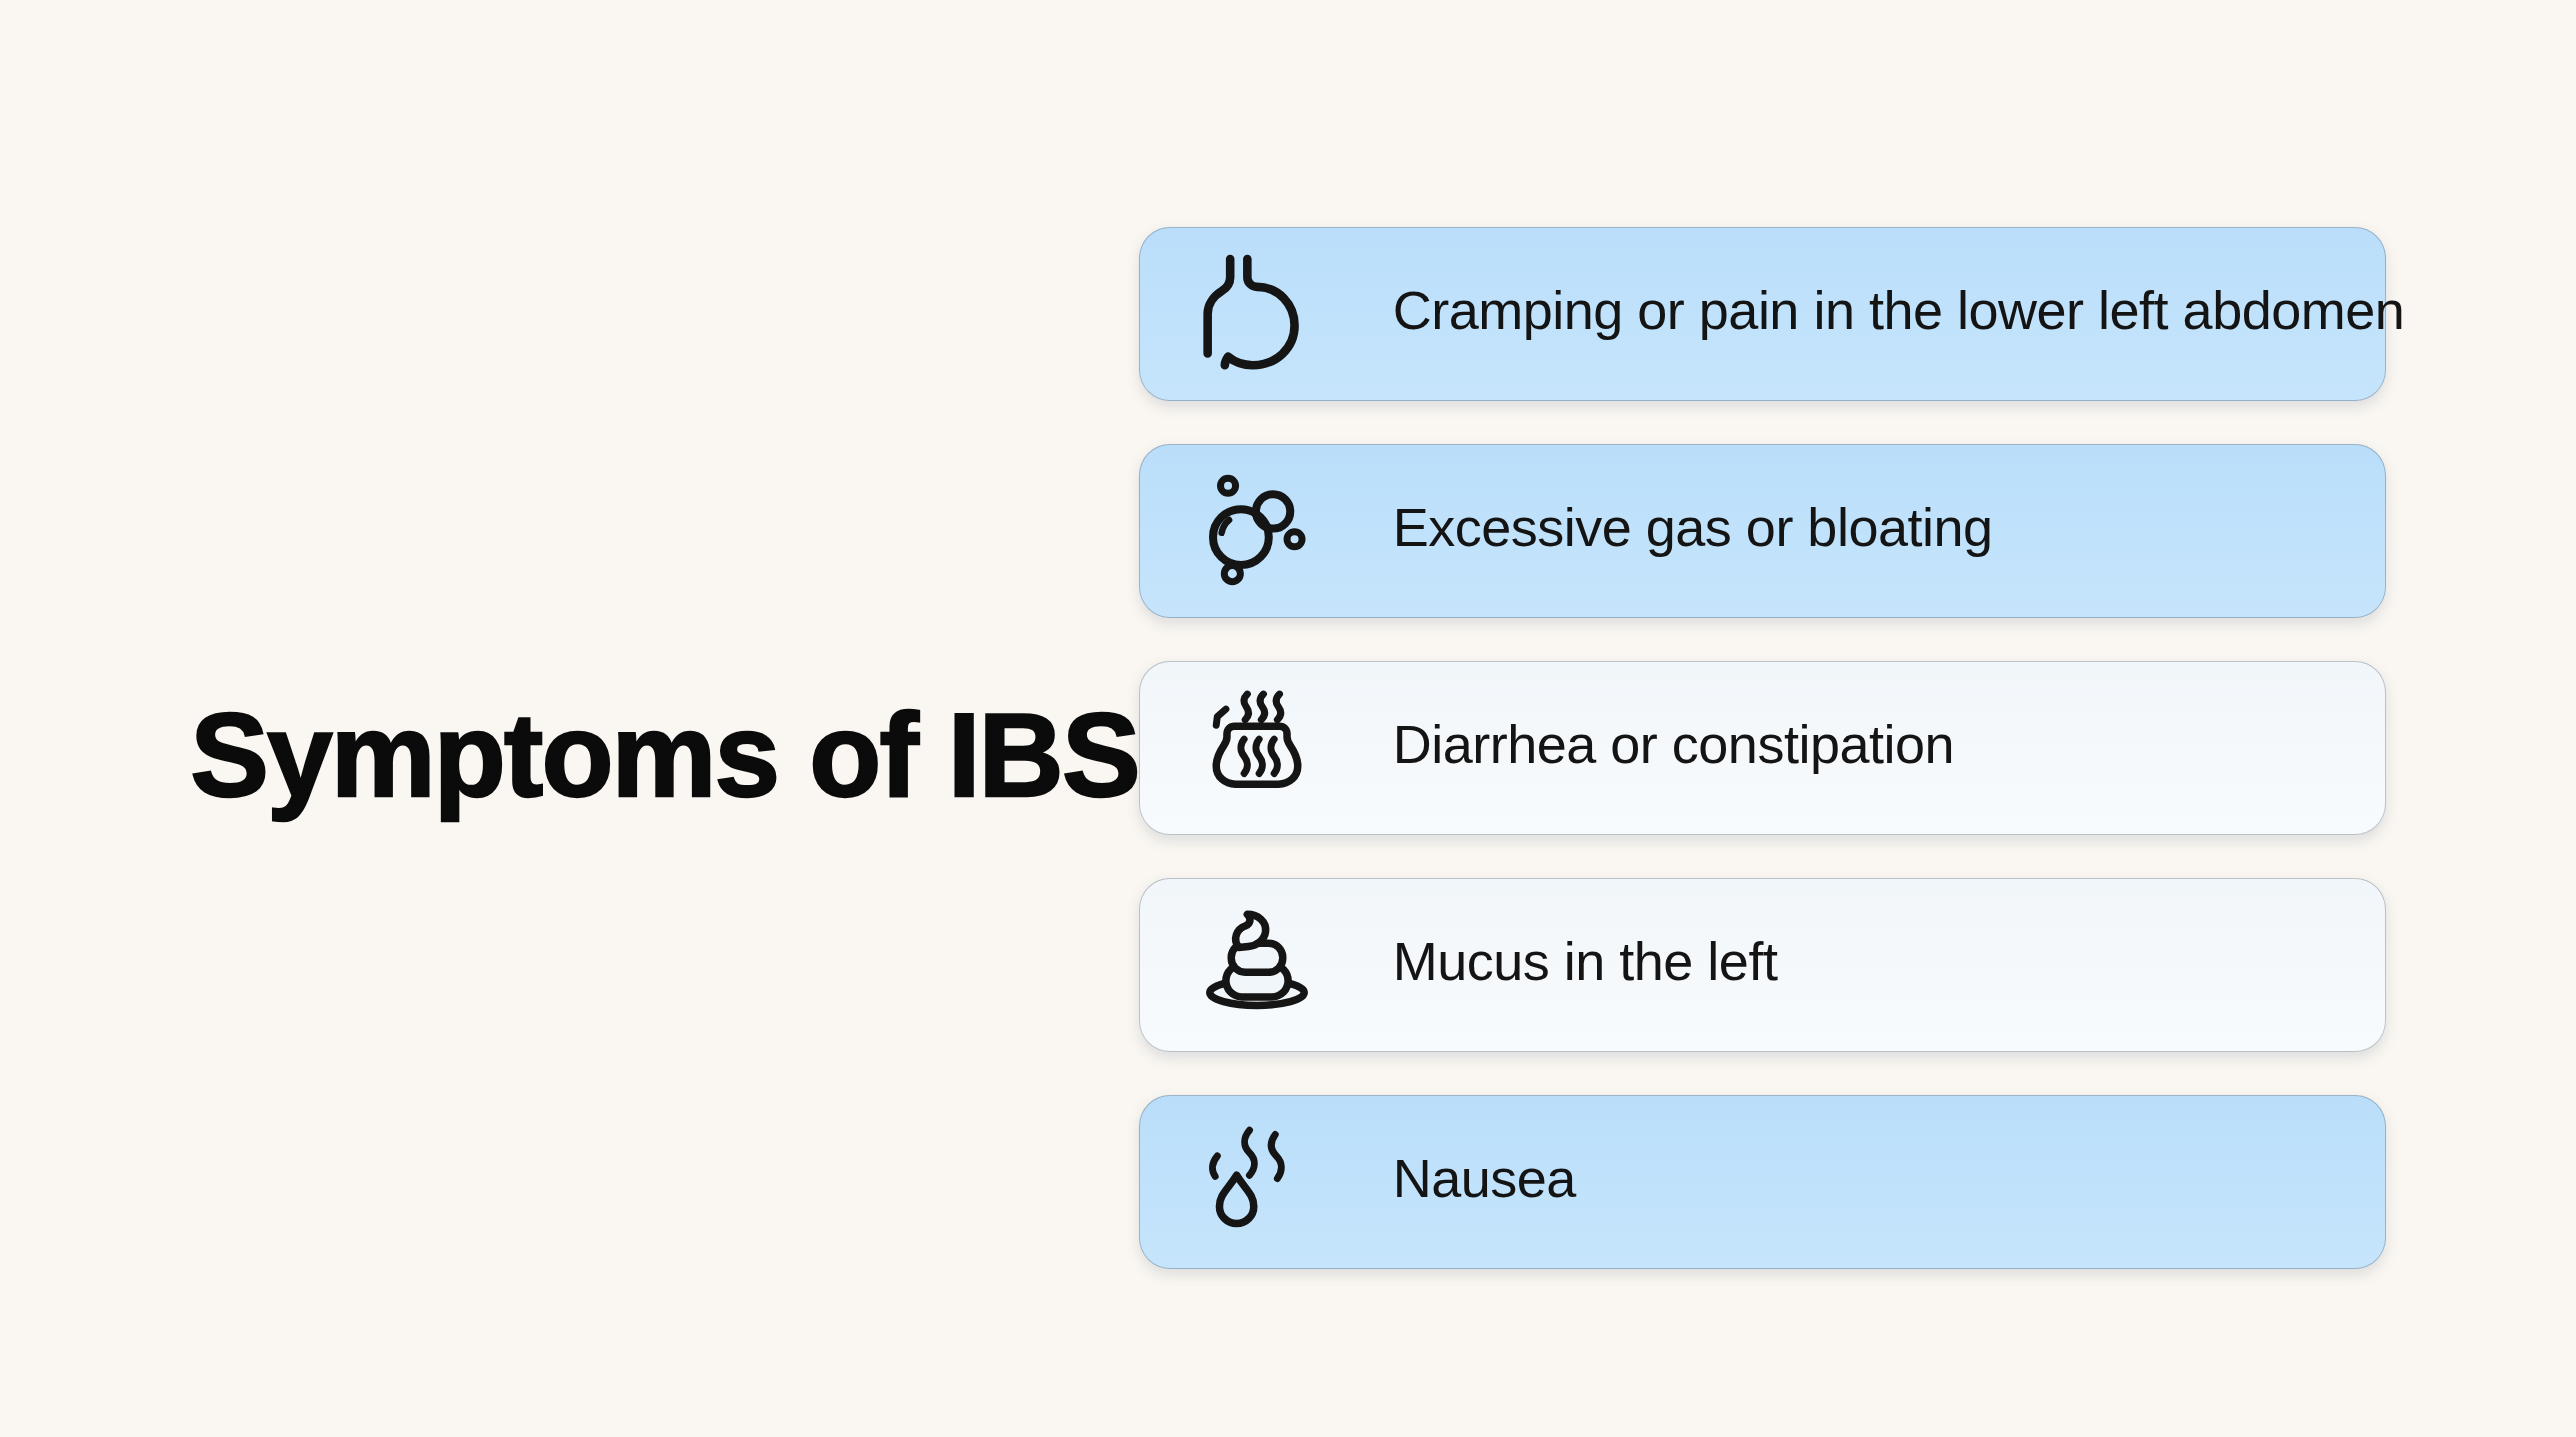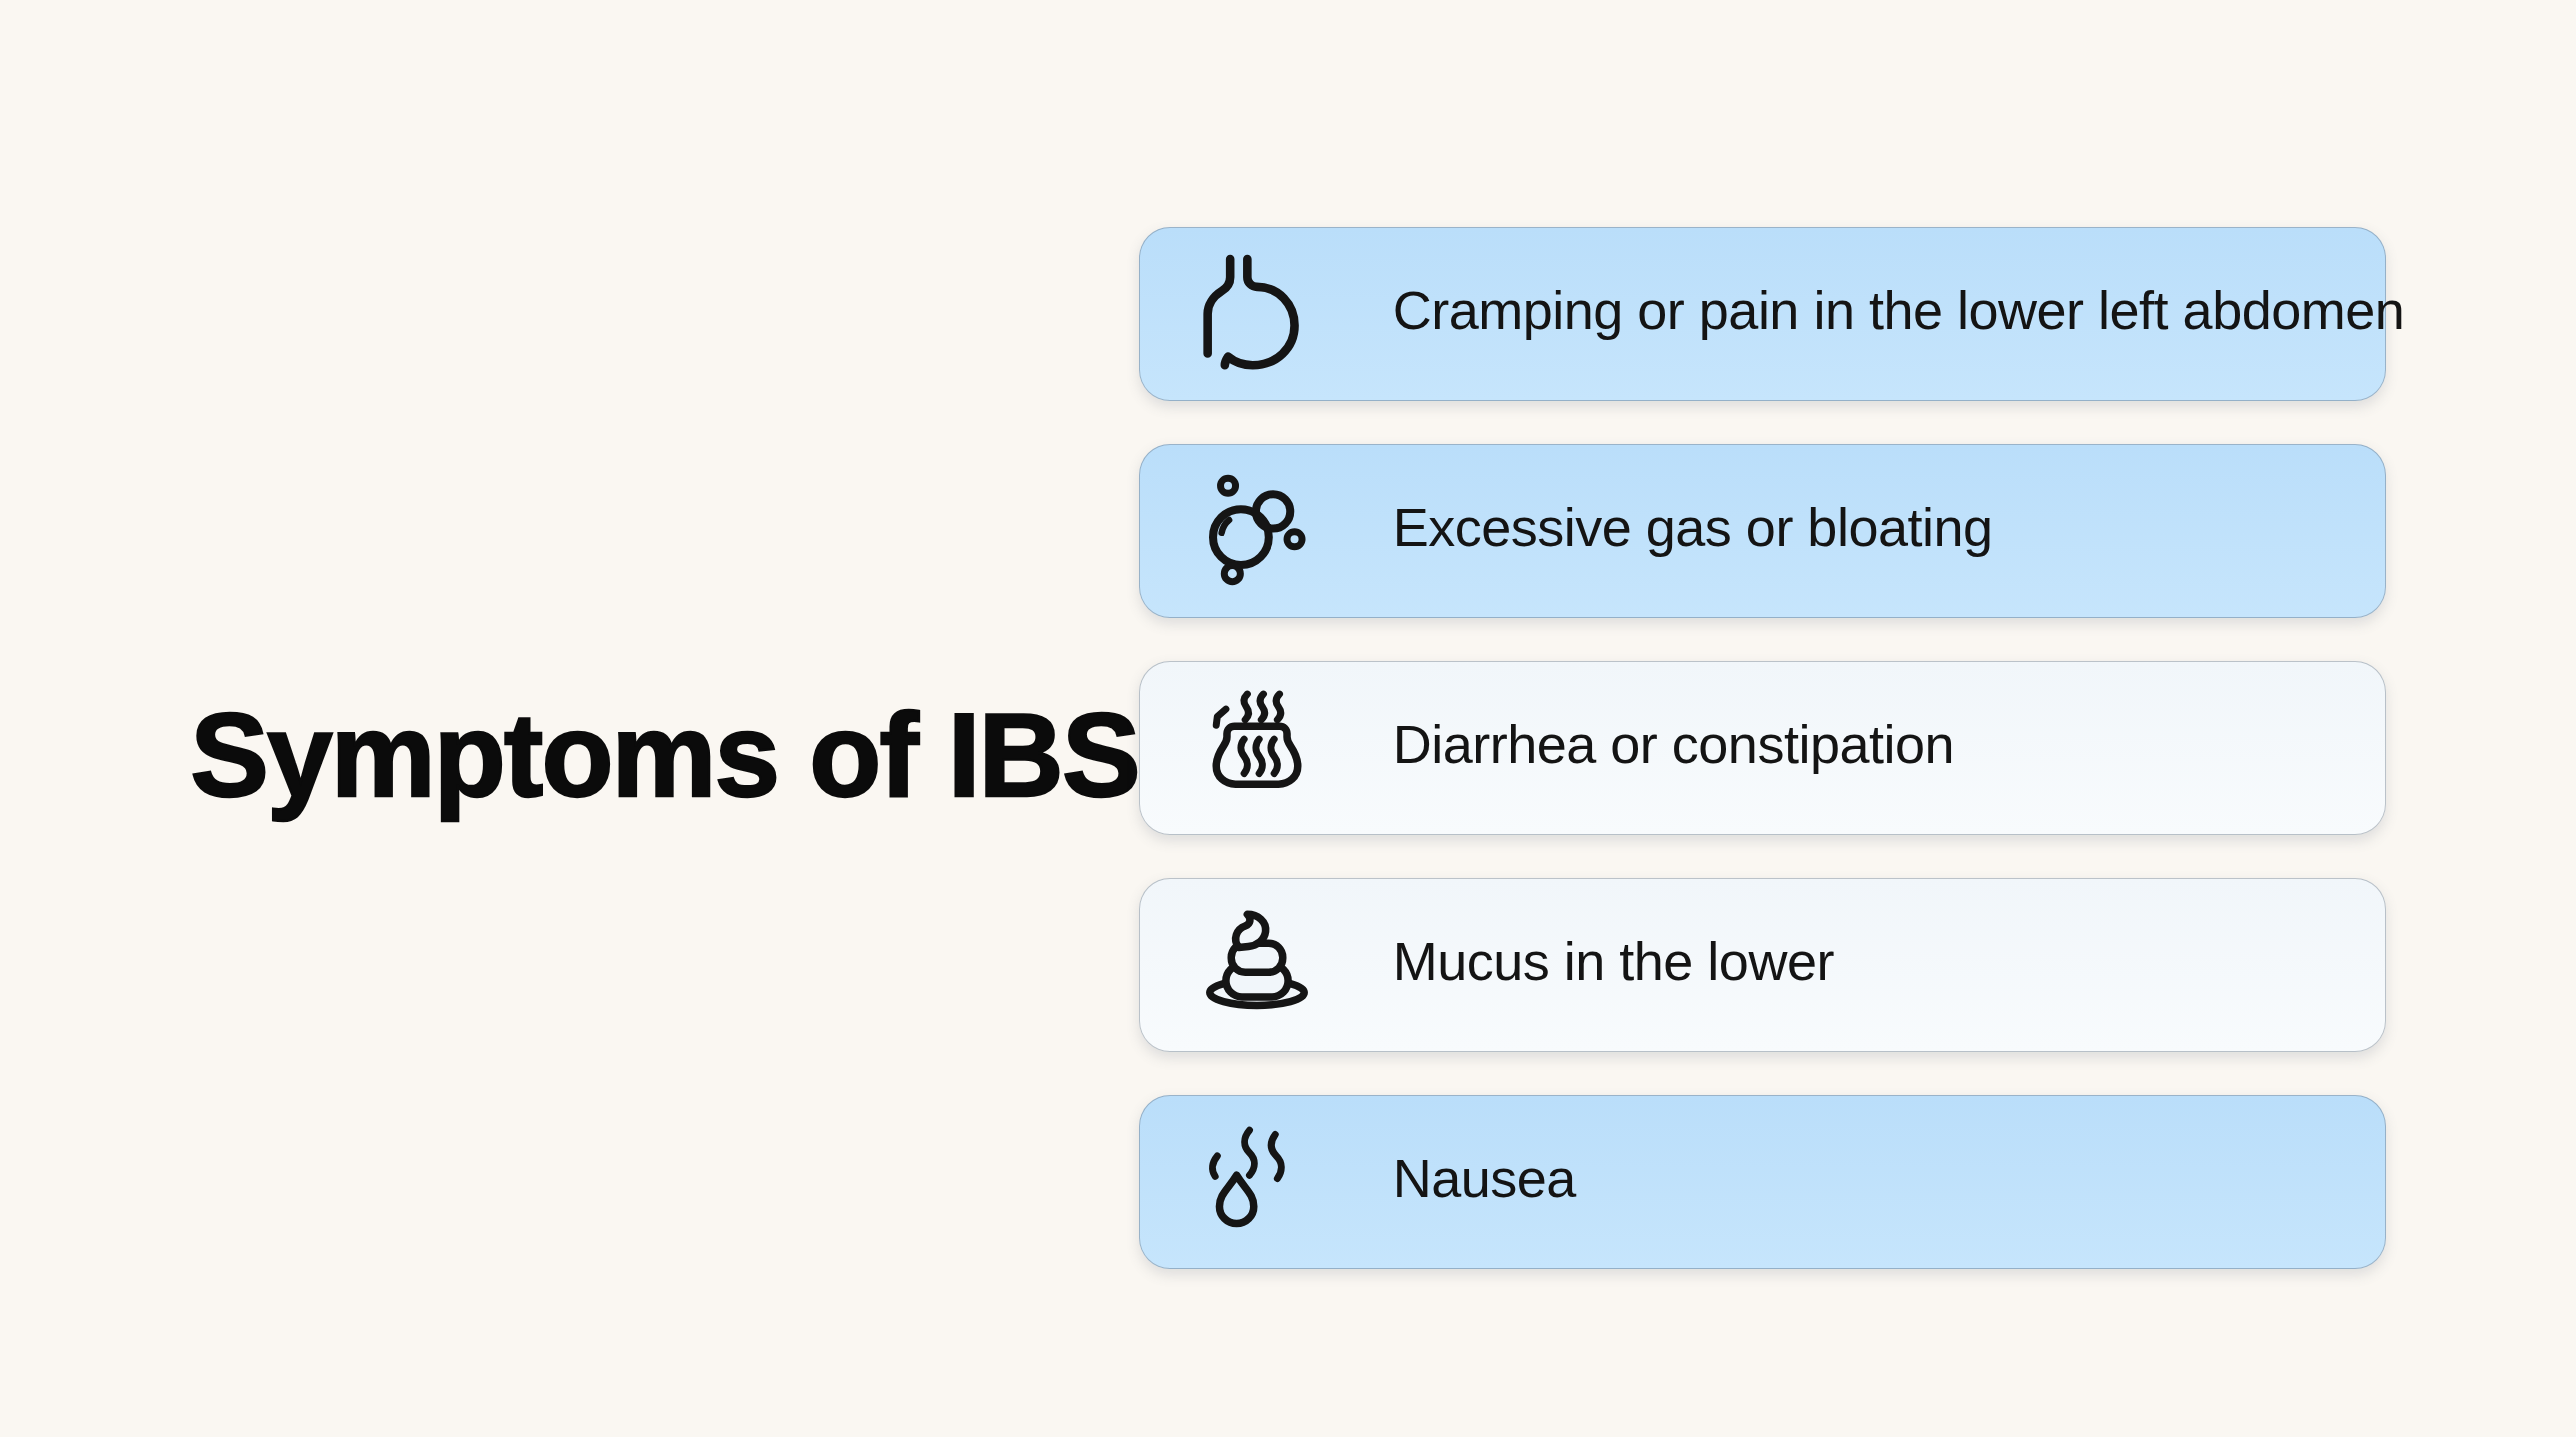--- a/index.html
+++ b/index.html
@@ -127,21 +127,21 @@
 
     <div class="card light">
       <span class="icon-box">
         <svg viewBox="0 0 110 110" fill="none">
           <ellipse stroke-width="7" cx="55" cy="84" rx="44" ry="12" style="fill:var(--card-light)"></ellipse>
           <rect stroke-width="7" x="26" y="58" width="58" height="30" rx="15" style="fill:var(--card-light)"></rect>
           <rect stroke-width="7" x="31" y="38" width="48" height="27" rx="13" style="fill:var(--card-light)"></rect>
           <path stroke-width="7" style="fill:var(--card-light)" d="M38 42c-6-8-2-17 6-20 5-2 6-7 2-11 10 0 18 7 17 16-1 8-8 13-16 14z"></path>
         </svg>
       </span>
-      <span class="label">Mucus in the lower</span>
+      <span class="label">Mucus in the left</span>
     </div>
 
     <div class="card blue">
       <span class="icon-box">
         <svg viewBox="0 0 110 110" fill="none">
           <path stroke-width="7" d="M36 52c8 13 16 18 16 29a16 16 0 0 1-32 0c0-11 8-16 16-29z"></path>
           <path stroke-width="6.5" d="M18 34c-5 6-6 13-2 19"></path>
           <path stroke-width="6.5" d="M48 10c-6 7-6 15 0 21 6 6 6 14 0 21"></path>
           <path stroke-width="6.5" d="M72 14c-5 7-5 14 1 20 6 6 6 14 1 21"></path>
         </svg>

